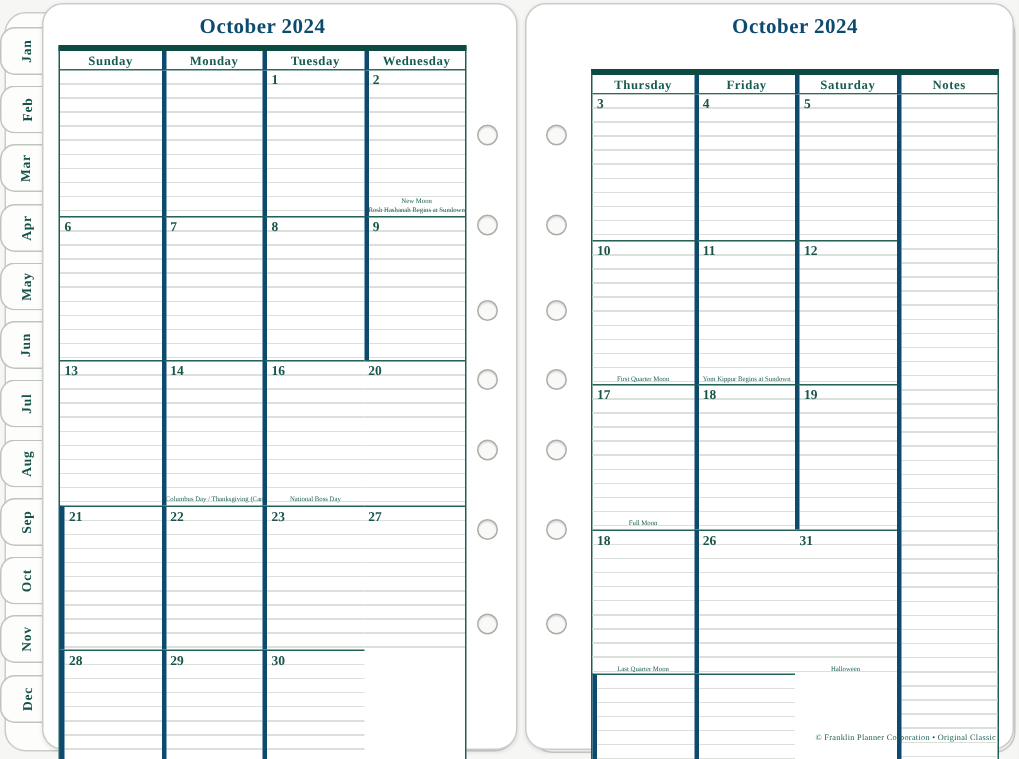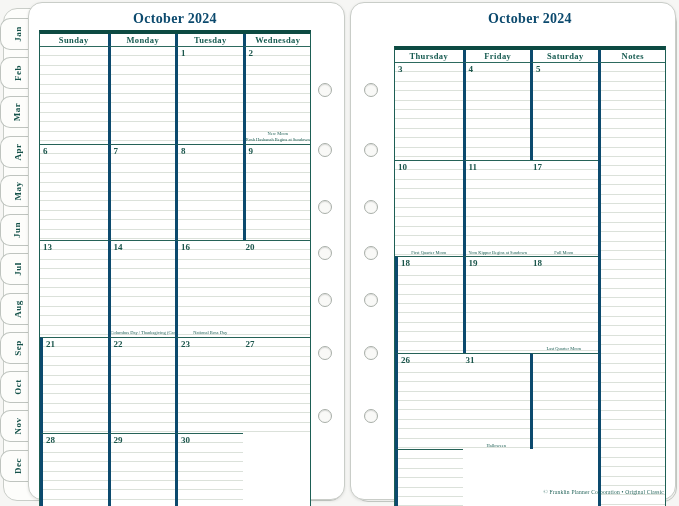--- a/index.html
+++ b/index.html
@@ -196,20 +196,23 @@
         <div class="evts">
             <span>First Quarter Moon</span>
           </div>
         </div>
       <div class="cell cl rt">
           <span class="dnum">11</span>
         <div class="evts">
             <span>Yom Kippur Begins at Sundown</span>
           </div>
         </div>
+      <div class="cell cl rt">
+          <span class="dnum">12</span>
+        </div>
 
       <div class="cell rt">
           <span class="dnum">17</span>
         <div class="evts">
             <span>Full Moon</span>
           </div>
         </div>
       <div class="cell cl rt">
           <span class="dnum">18</span>
         </div>

